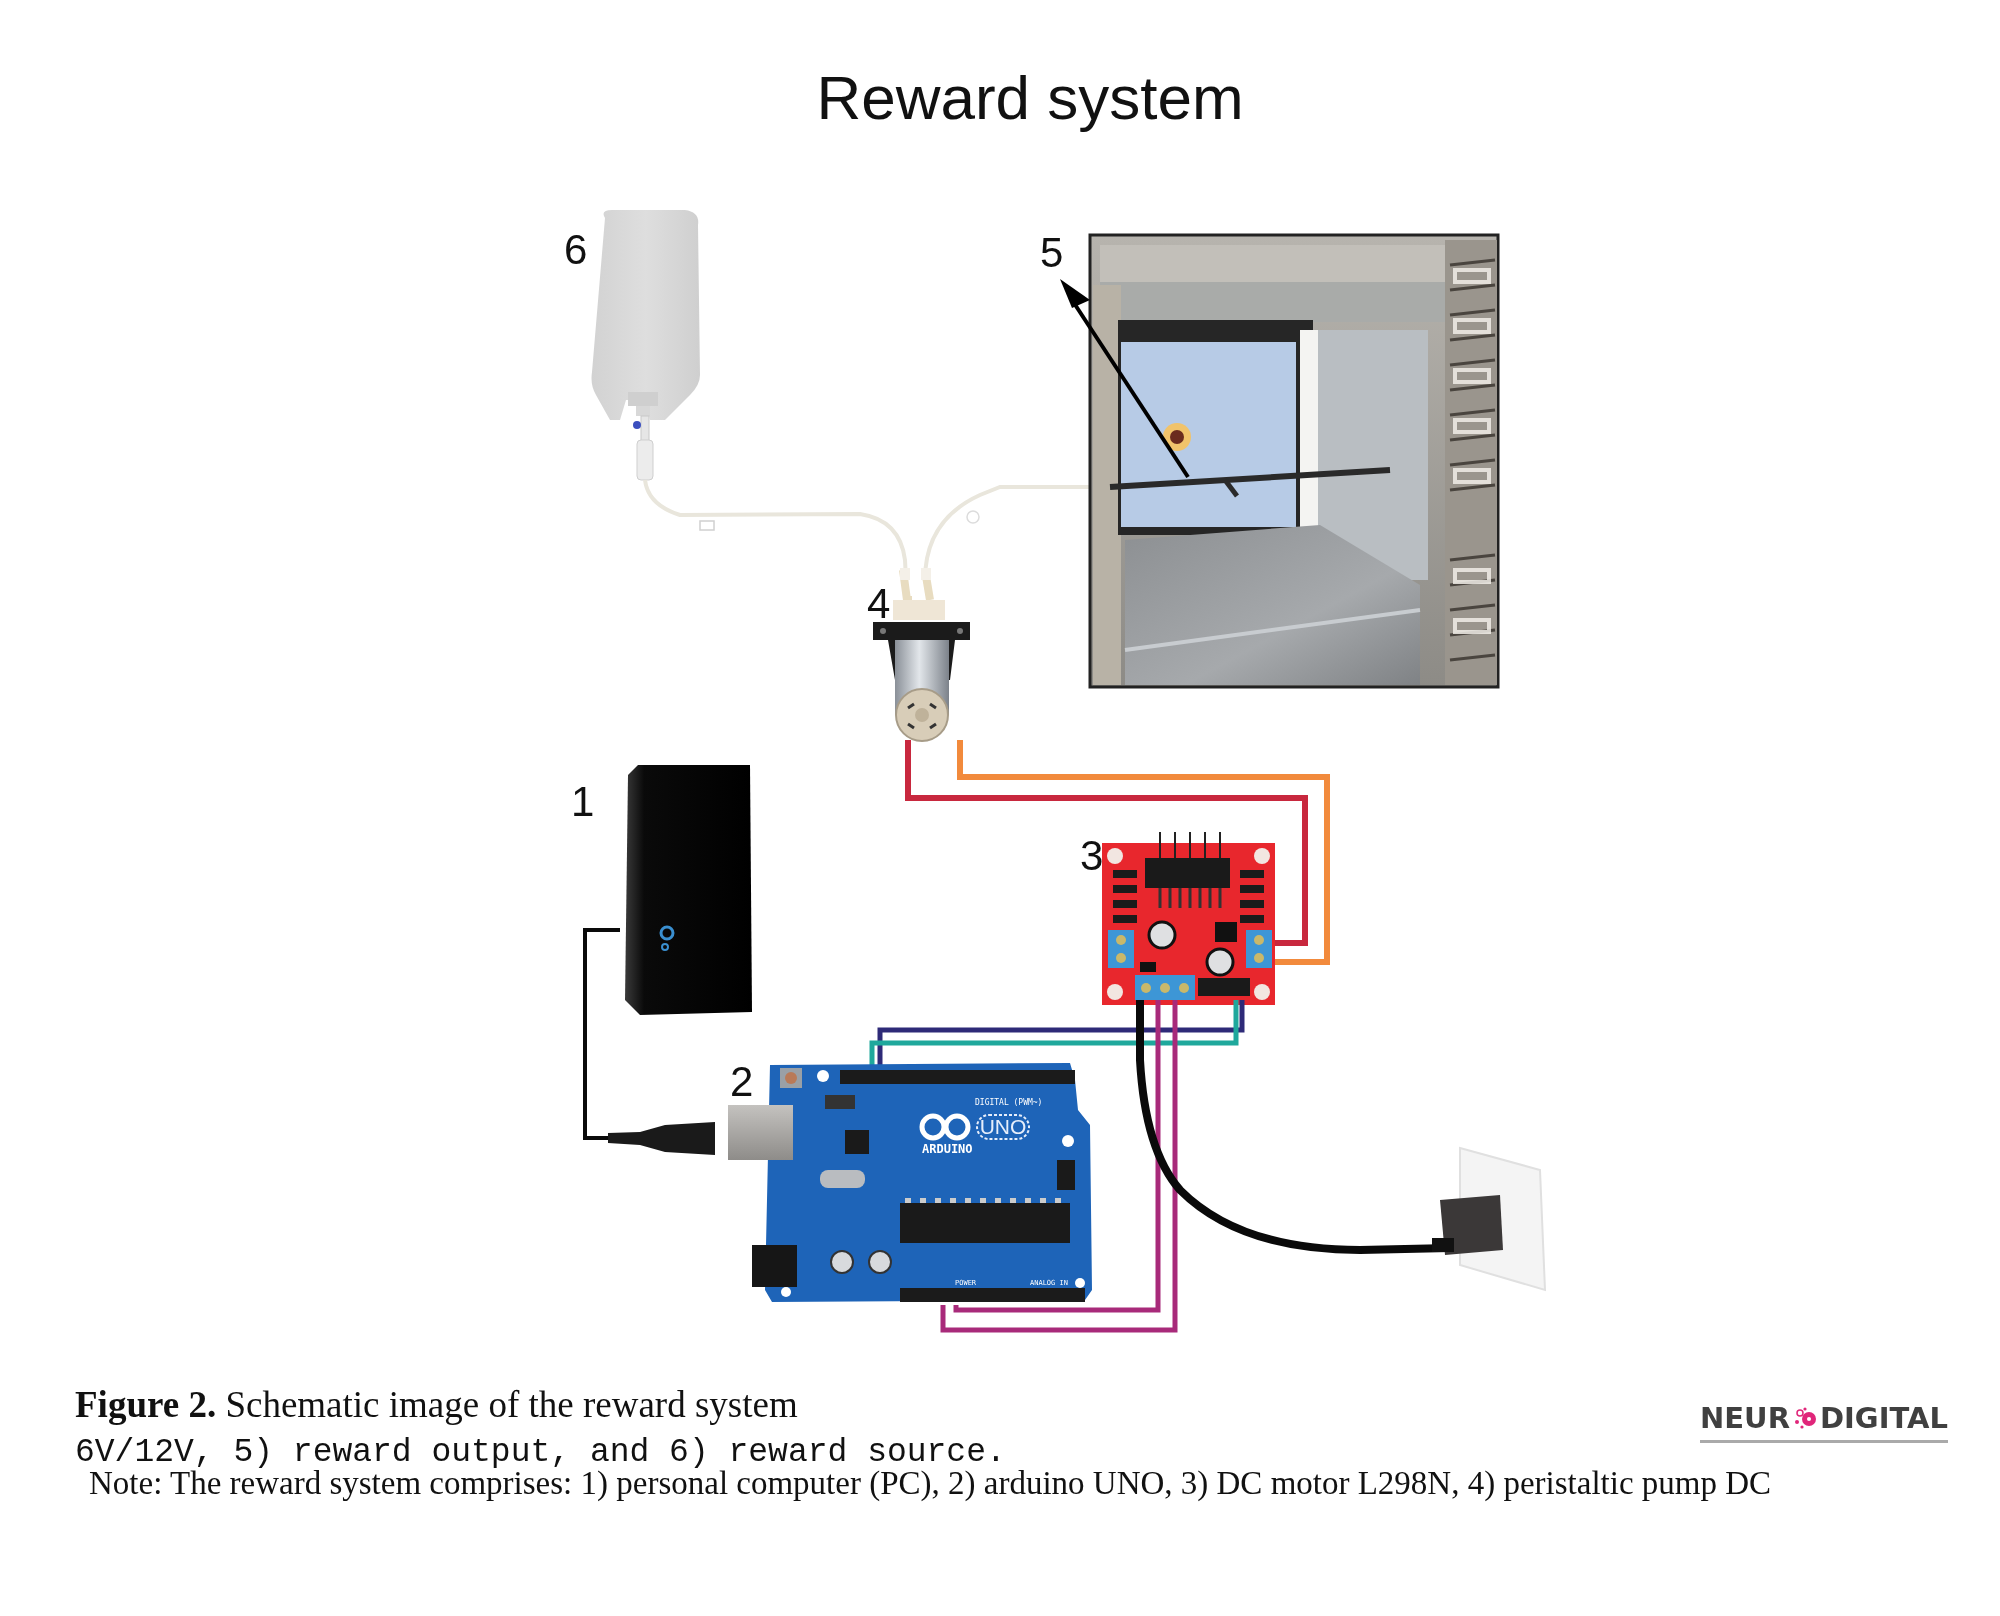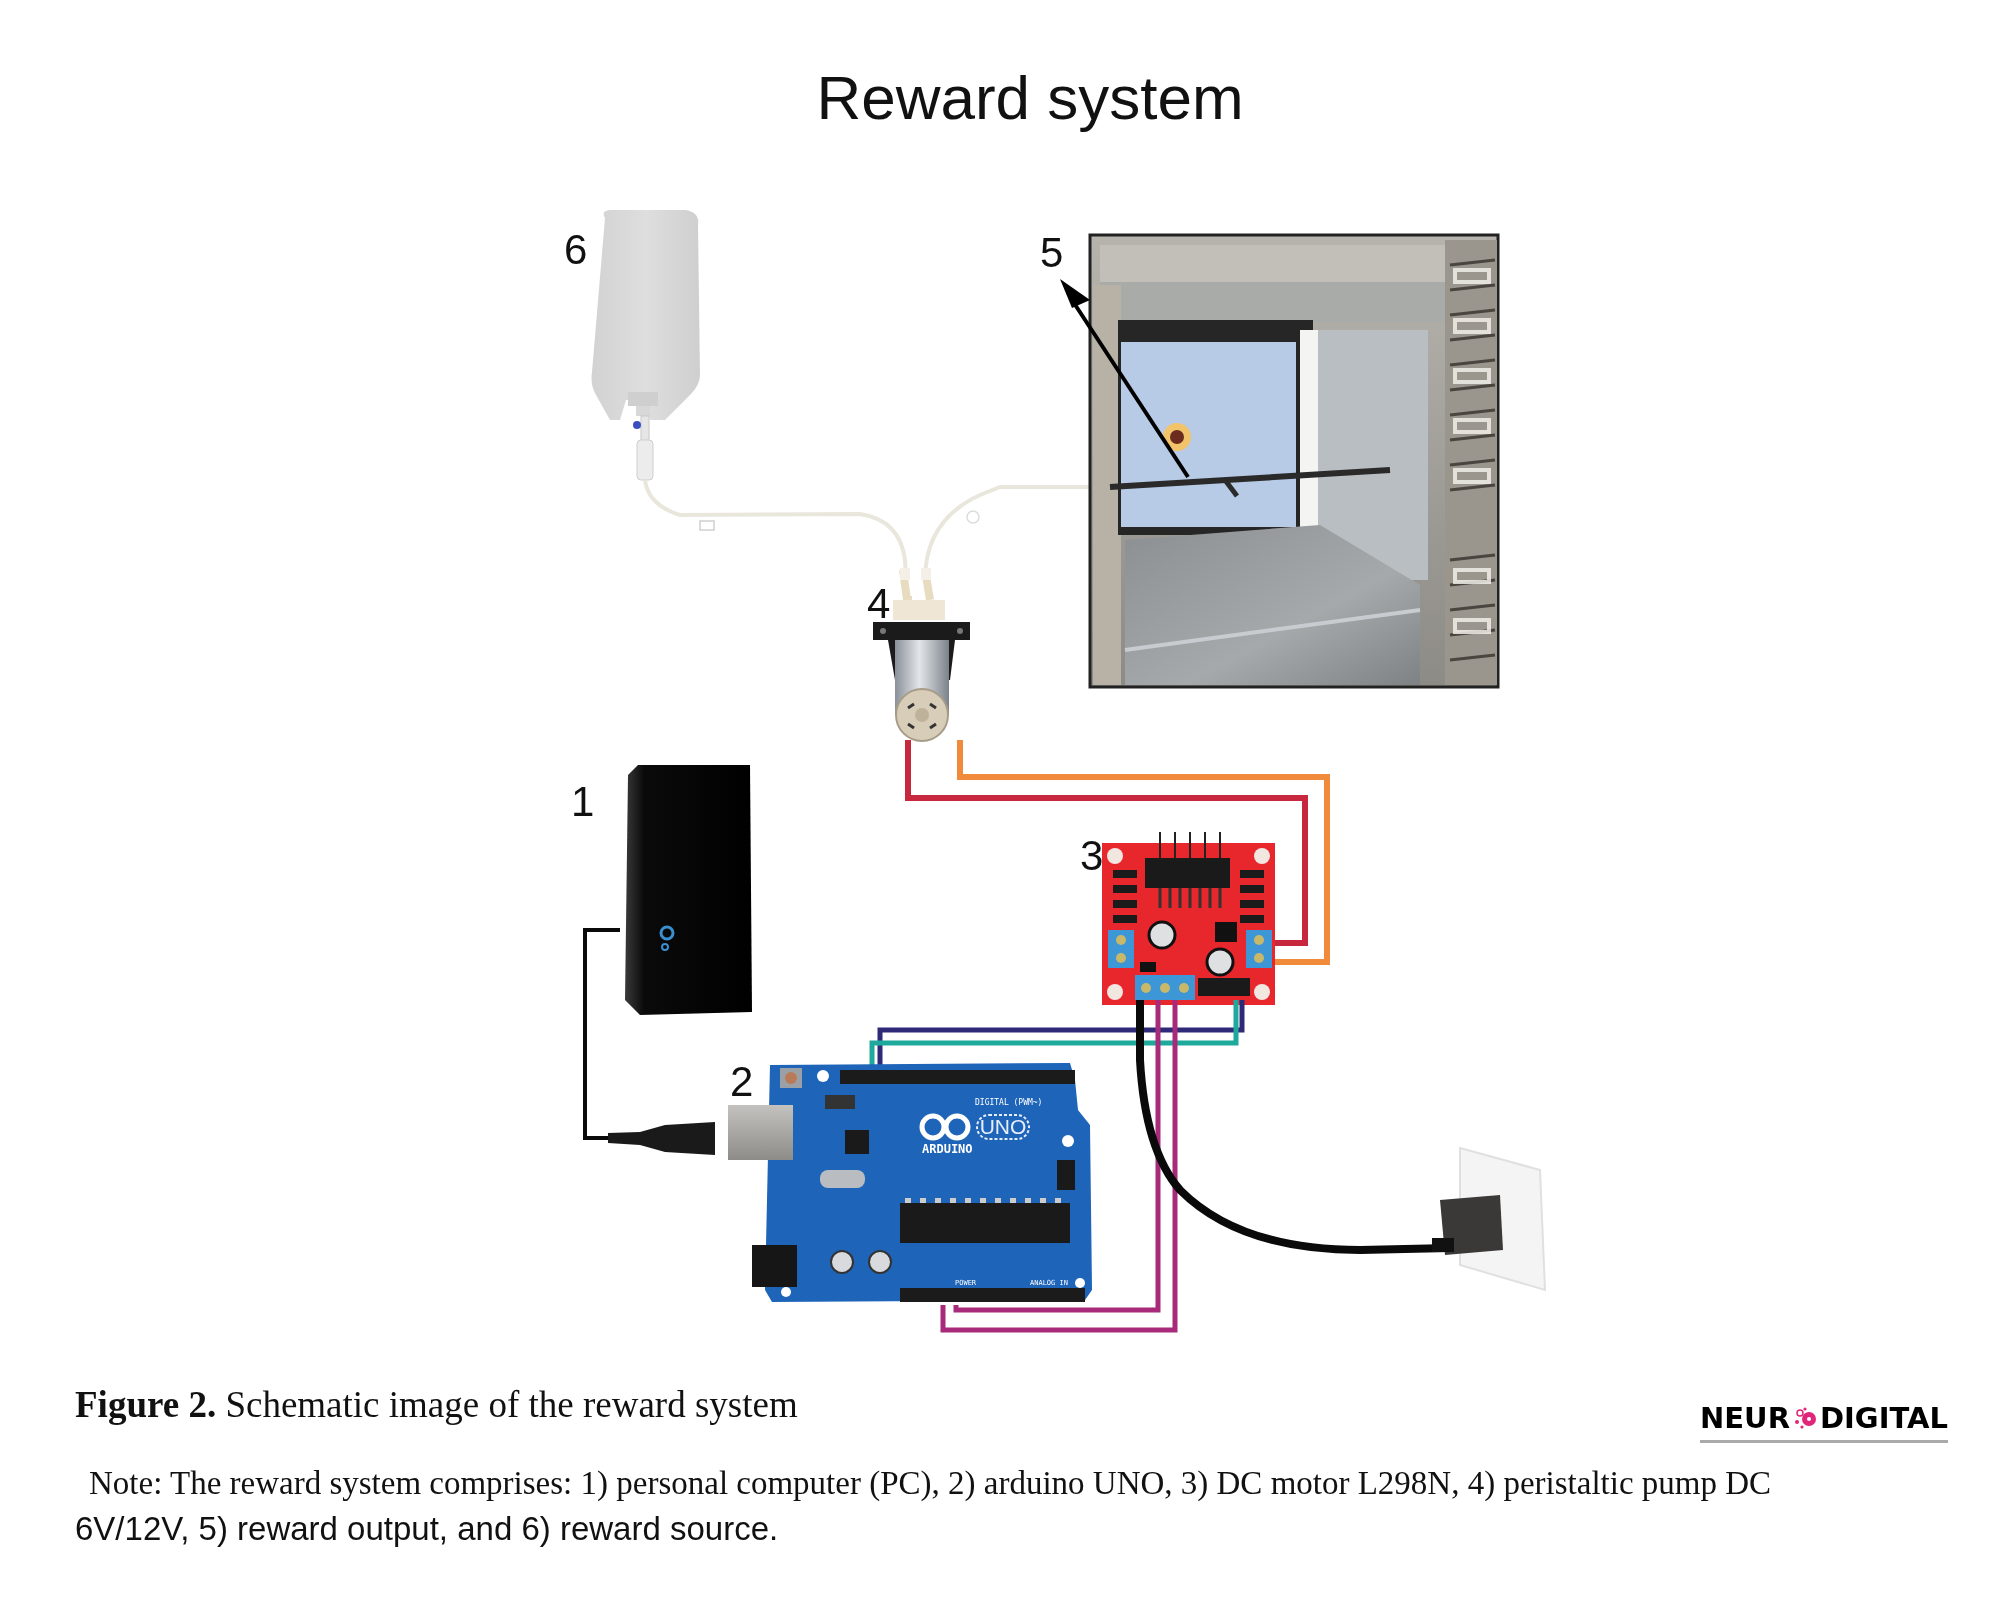--- a/index.html
+++ b/index.html
@@ -12,26 +12,26 @@
     .caption {
       position: absolute; left: 75px; top: 1383px;
       font-family: "Liberation Serif", serif; font-size: 37px; color: #111;
     }
     .caption b { font-weight: bold; }
     .note {
       position: absolute; left: 89px; top: 1460px; width: 1890px;
       font-family: "Liberation Serif", serif; font-size: 33px; color: #111; line-height: 46px;
       text-align: justify;
     }
-    .note-line2 { position: absolute; left: 75px; top: 1506px;
-      font-family: Liberation Sans, sans-serif; font-size: 33px; color: #111; line-height: 46px; }
+    .note-line2 { position: absolute; left: 75px; top: 1430px;
+      font-family: Liberation Mono, monospace; font-size: 33px; color: #111; line-height: 46px; }
     #logo {
       position: absolute; left: 1700px; top: 1398px; height: 40px;
       display: flex; align-items: center;
-      font-family: "DejaVu Sans", sans-serif; font-weight: bold; font-size: 29px; color: #000000;
+      font-family: "DejaVu Sans", sans-serif; font-weight: bold; font-size: 29px; color: #404040;
       letter-spacing: 0px; border-bottom: 3px solid #aaa; padding-bottom: 2px;
     }
     #logo .mark { display: inline-block; width: 26px; height: 26px; margin: 0 2px; }
   </style>
 </head>
 <body>
 
 <div id="title">Reward system</div>
 
 <svg id="diagram" width="2000" height="1616" viewBox="0 0 2000 1616">

